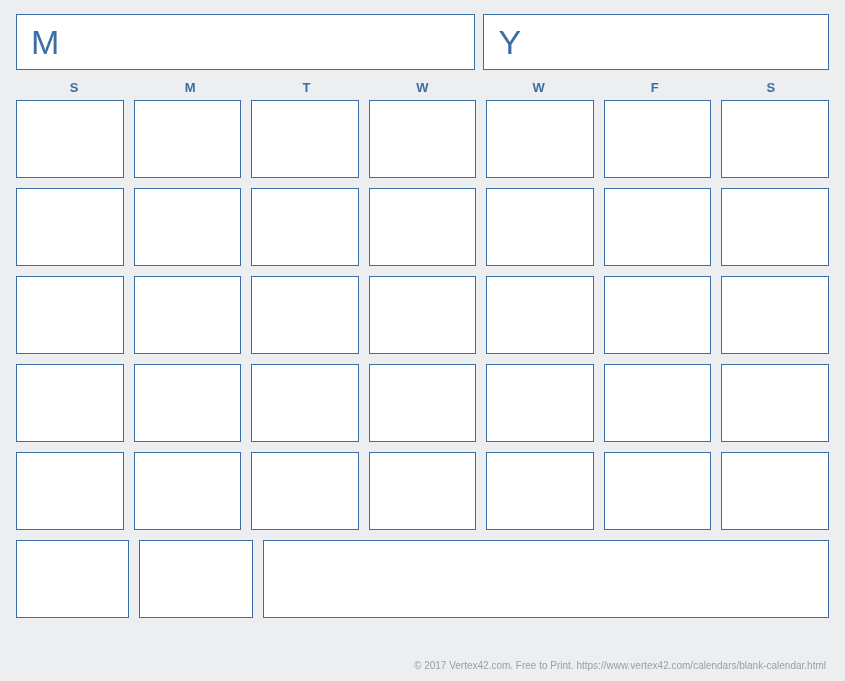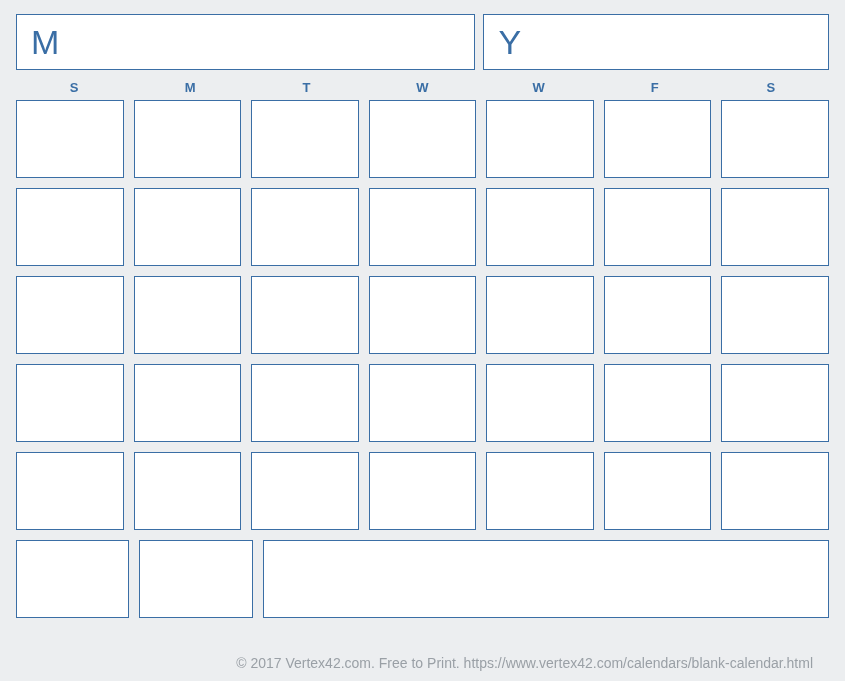--- a/index.html
+++ b/index.html
@@ -62,22 +62,22 @@
     height: 78px;
   }
   .last-row {
     display: grid;
     grid-template-columns: 1fr 1fr 5fr;
     gap: 10px;
   }
   .footer {
     position: absolute;
     bottom: 10px;
-    right: 32px;
-    font-size: 14px;
+    right: 19px;
+    font-size: 10px;
     color: #9aa0a6;
   }
 </style>
 </head>
 <body>
 
 <div class="page">
 
   <div class="header-row">
     <div class="header-box month-box">M</div>

